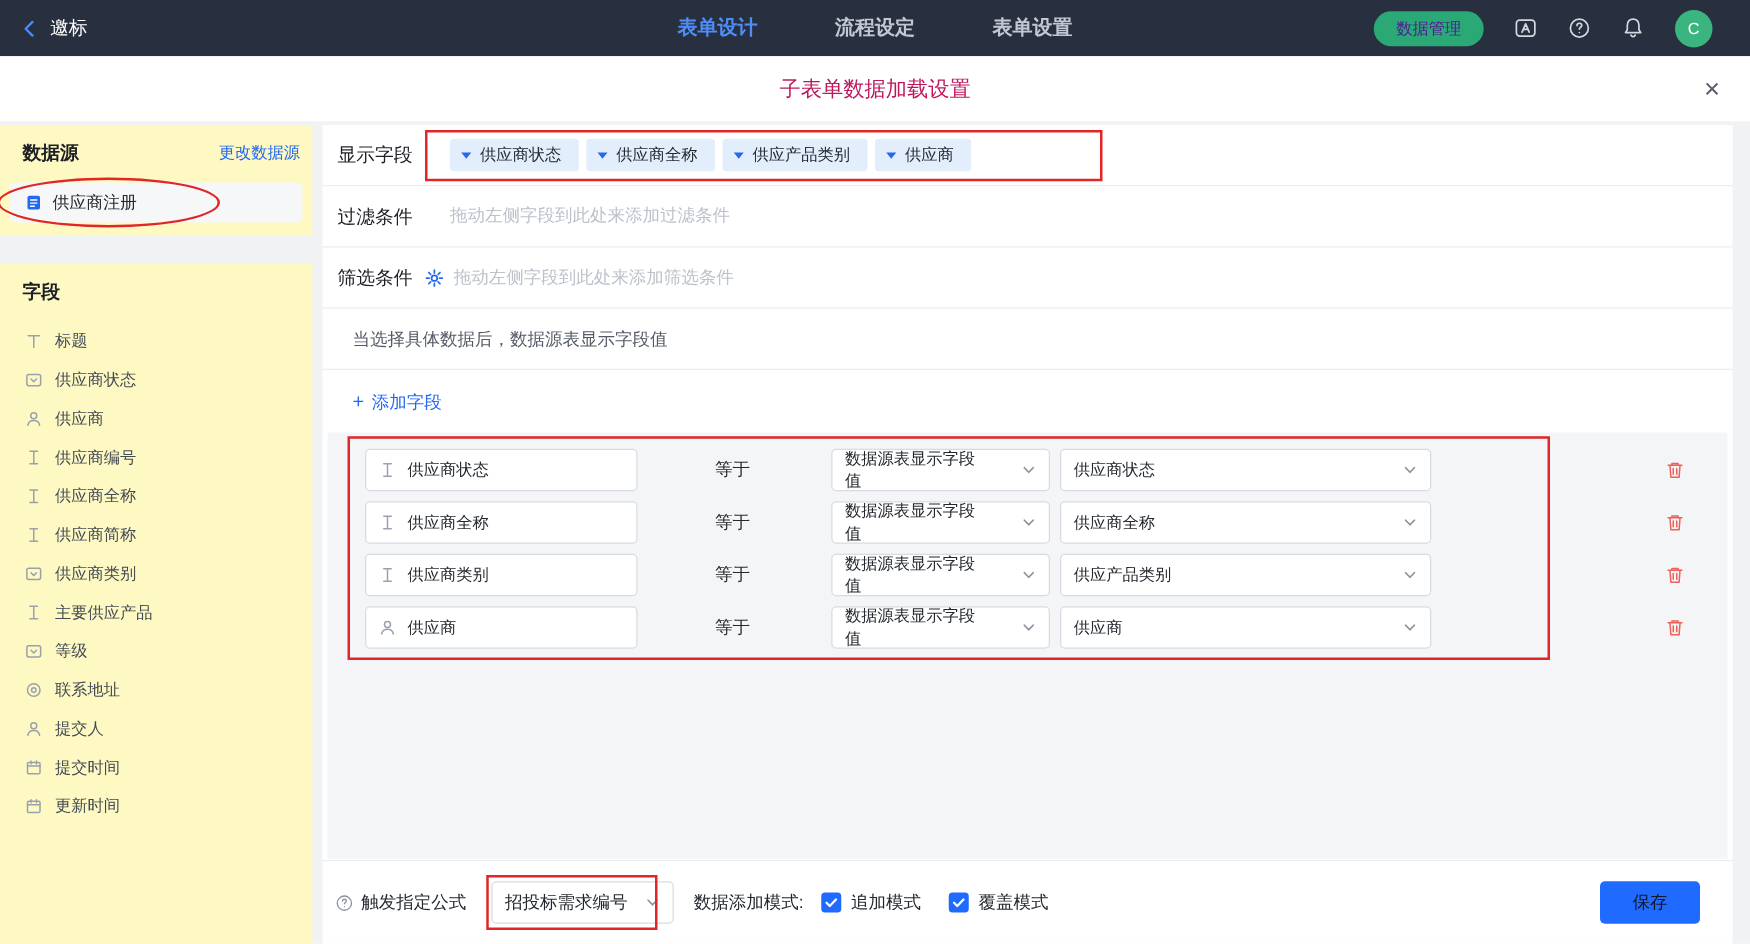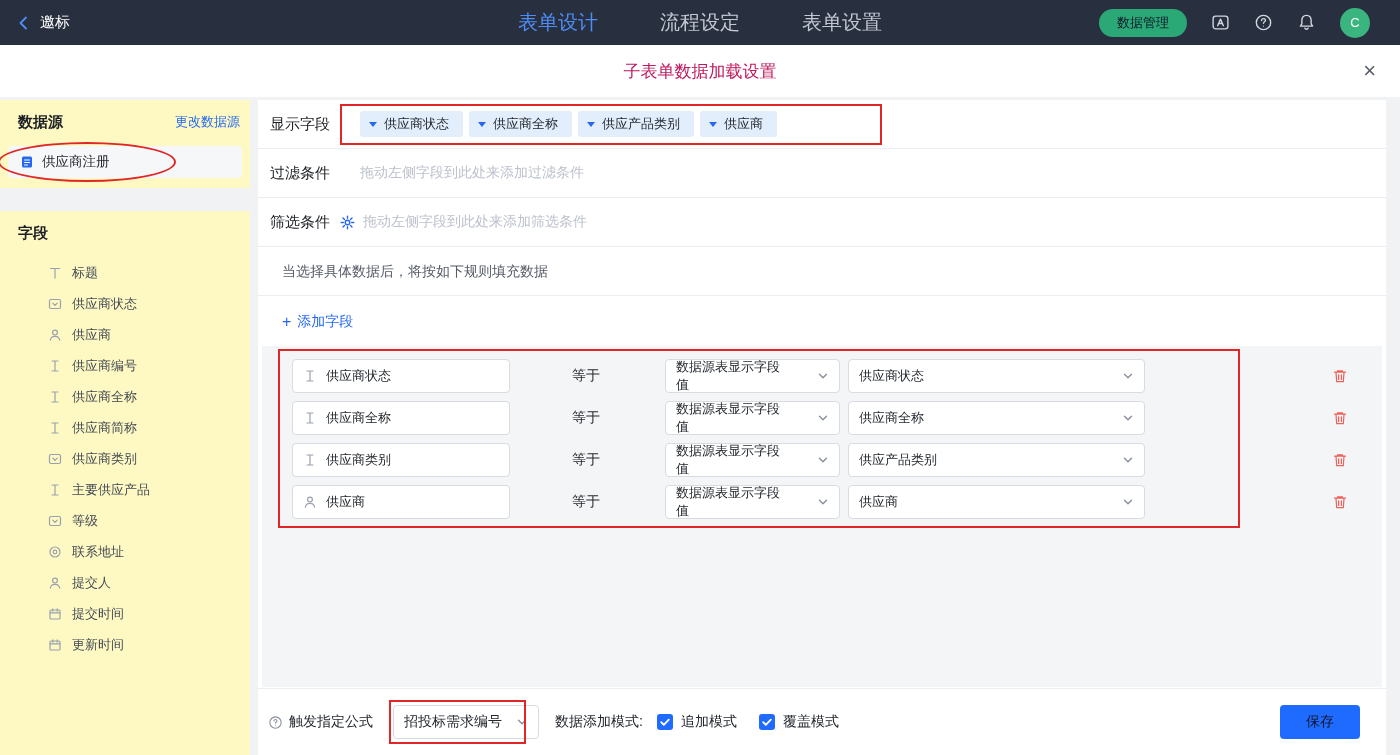--- a/index.html
+++ b/index.html
@@ -10,25 +10,25 @@
   }
 
   
   .topbar { position:absolute; left:0; top:0; width:1400px; height:45px;
     background:#282f3f; display:flex; align-items:center; }
   .tb-left { display:flex; align-items:center; gap:8px; padding-left:16px; }
   .back-ic { width:16px; height:16px; display:flex; align-items:center; cursor:pointer; }
   .tb-title { color:#ffffff; font-size:15px; }
   .tabs { position:absolute; left:50%; top:0; transform:translateX(-50%);
     height:45px; display:flex; align-items:center; gap:62px; }
-  .tab { font-size:20px; color:#c2c7d1; cursor:pointer; }
+  .tab { font-size:16px; color:#c2c7d1; cursor:pointer;font-weight:bold; }
   .tab.active { color:#4e8df6; }
   .tb-right { position:absolute; right:0; top:0; height:45px; display:flex;
     align-items:center; gap:24px; padding-right:30px; }
-  .dm-btn { background:#2aa876; color:#0f172a; font-size:13px; height:28px;
+  .dm-btn { background:#2aa876; color:#4c1d95; font-size:13px; height:28px;
     padding:0 18px; border-radius:14px; display:flex; align-items:center; cursor:pointer;text-align:center; }
   .tb-ic { width:19px; height:19px; display:flex; cursor:pointer; }
   .avatar { width:30px; height:30px; border-radius:50%; background:#3bb57f;
     color:#fff; font-size:13px; display:flex; align-items:center; justify-content:center; cursor:pointer; }
 
   
   .titlebar { position:absolute; left:0; top:45px; width:1400px; height:52px;
     background:#fff; }
   .m-title { position:absolute; left:0; right:0; top:0; height:52px;
     display:flex; align-items:center; justify-content:center;
@@ -39,21 +39,21 @@
   
   .panel { background:#fef9c3; position:absolute; }
   .ds-panel { left:0; top:100px; width:250px; height:88px; }
   .p-head { display:flex; align-items:center; height:44px; padding:0 10px 0 18px; }
   .p-head-title { font-size:15px; font-weight:bold; color:#1c1f24; }
   .p-link { margin-left:auto; font-size:13px; color:#2468f2; cursor:pointer; }
   .ds-item { position:relative; margin:2px 8px 0 8px; height:32px; background:#f6f7f9;
     border-radius:4px; display:flex; align-items:center; gap:8px; padding-left:12px;
     font-size:13.5px; color:#24292f; cursor:pointer; }
   .fields-panel { left:0; top:211px; width:250px; height:544px; }
-  .f-list { padding-top:2px;margin-left:28px; }
+  .f-list { padding-top:2px; }
   .f-item { height:31px; display:flex; align-items:center; gap:10px;
     padding-left:20px; font-size:13px; color:#434a54; cursor:pointer; }
   .fic { width:14px; height:14px; flex:0 0 14px; display:flex; color:#9aa1ad; }
   .fic svg { width:14px; height:14px; }
 
   
   .main { position:absolute; left:258px; top:100px; width:1128px; height:655px;
     background:#fff; }
   .sec { position:relative; border-bottom:1px solid #ebedf0; }
   .sec-row { height:49px; display:flex; align-items:center; padding-left:12px; }
@@ -330,21 +330,21 @@
     <span class="gear">
       <svg viewBox="0 0 14 14" fill="none" stroke="#2468f2" stroke-width="1.3" stroke-linecap="round">
           <circle cx="7" cy="7" r="2.1"></circle>
           <path d="M7 1.1v2M7 10.9v2M1.1 7h2M10.9 7h2M2.8 2.8l1.4 1.4M9.8 9.8l1.4 1.4M11.2 2.8L9.8 4.2M4.2 9.8l-1.4 1.4"></path>
         </svg>
     </span>
     <span class="placeholder">拖动左侧字段到此处来添加筛选条件</span>
   </div>
 
   <div class="sec sec4">
-    <div class="hint-row">当选择具体数据后，将按如下规则填充数据</div>
+    <div class="hint-row">当选择具体数据后，数据源表显示字段值</div>
     <div class="addfield">
       <span style="font-size:16px;">+</span>
       <span>添加字段</span>
     </div>
     <div class="rules-bg">
 
       <div class="rule-row">
         <div class="fbox">
           <span class="fic">
               <svg viewBox="0 0 14 14" fill="none" stroke="currentColor" stroke-width="1.2" stroke-linecap="round">

